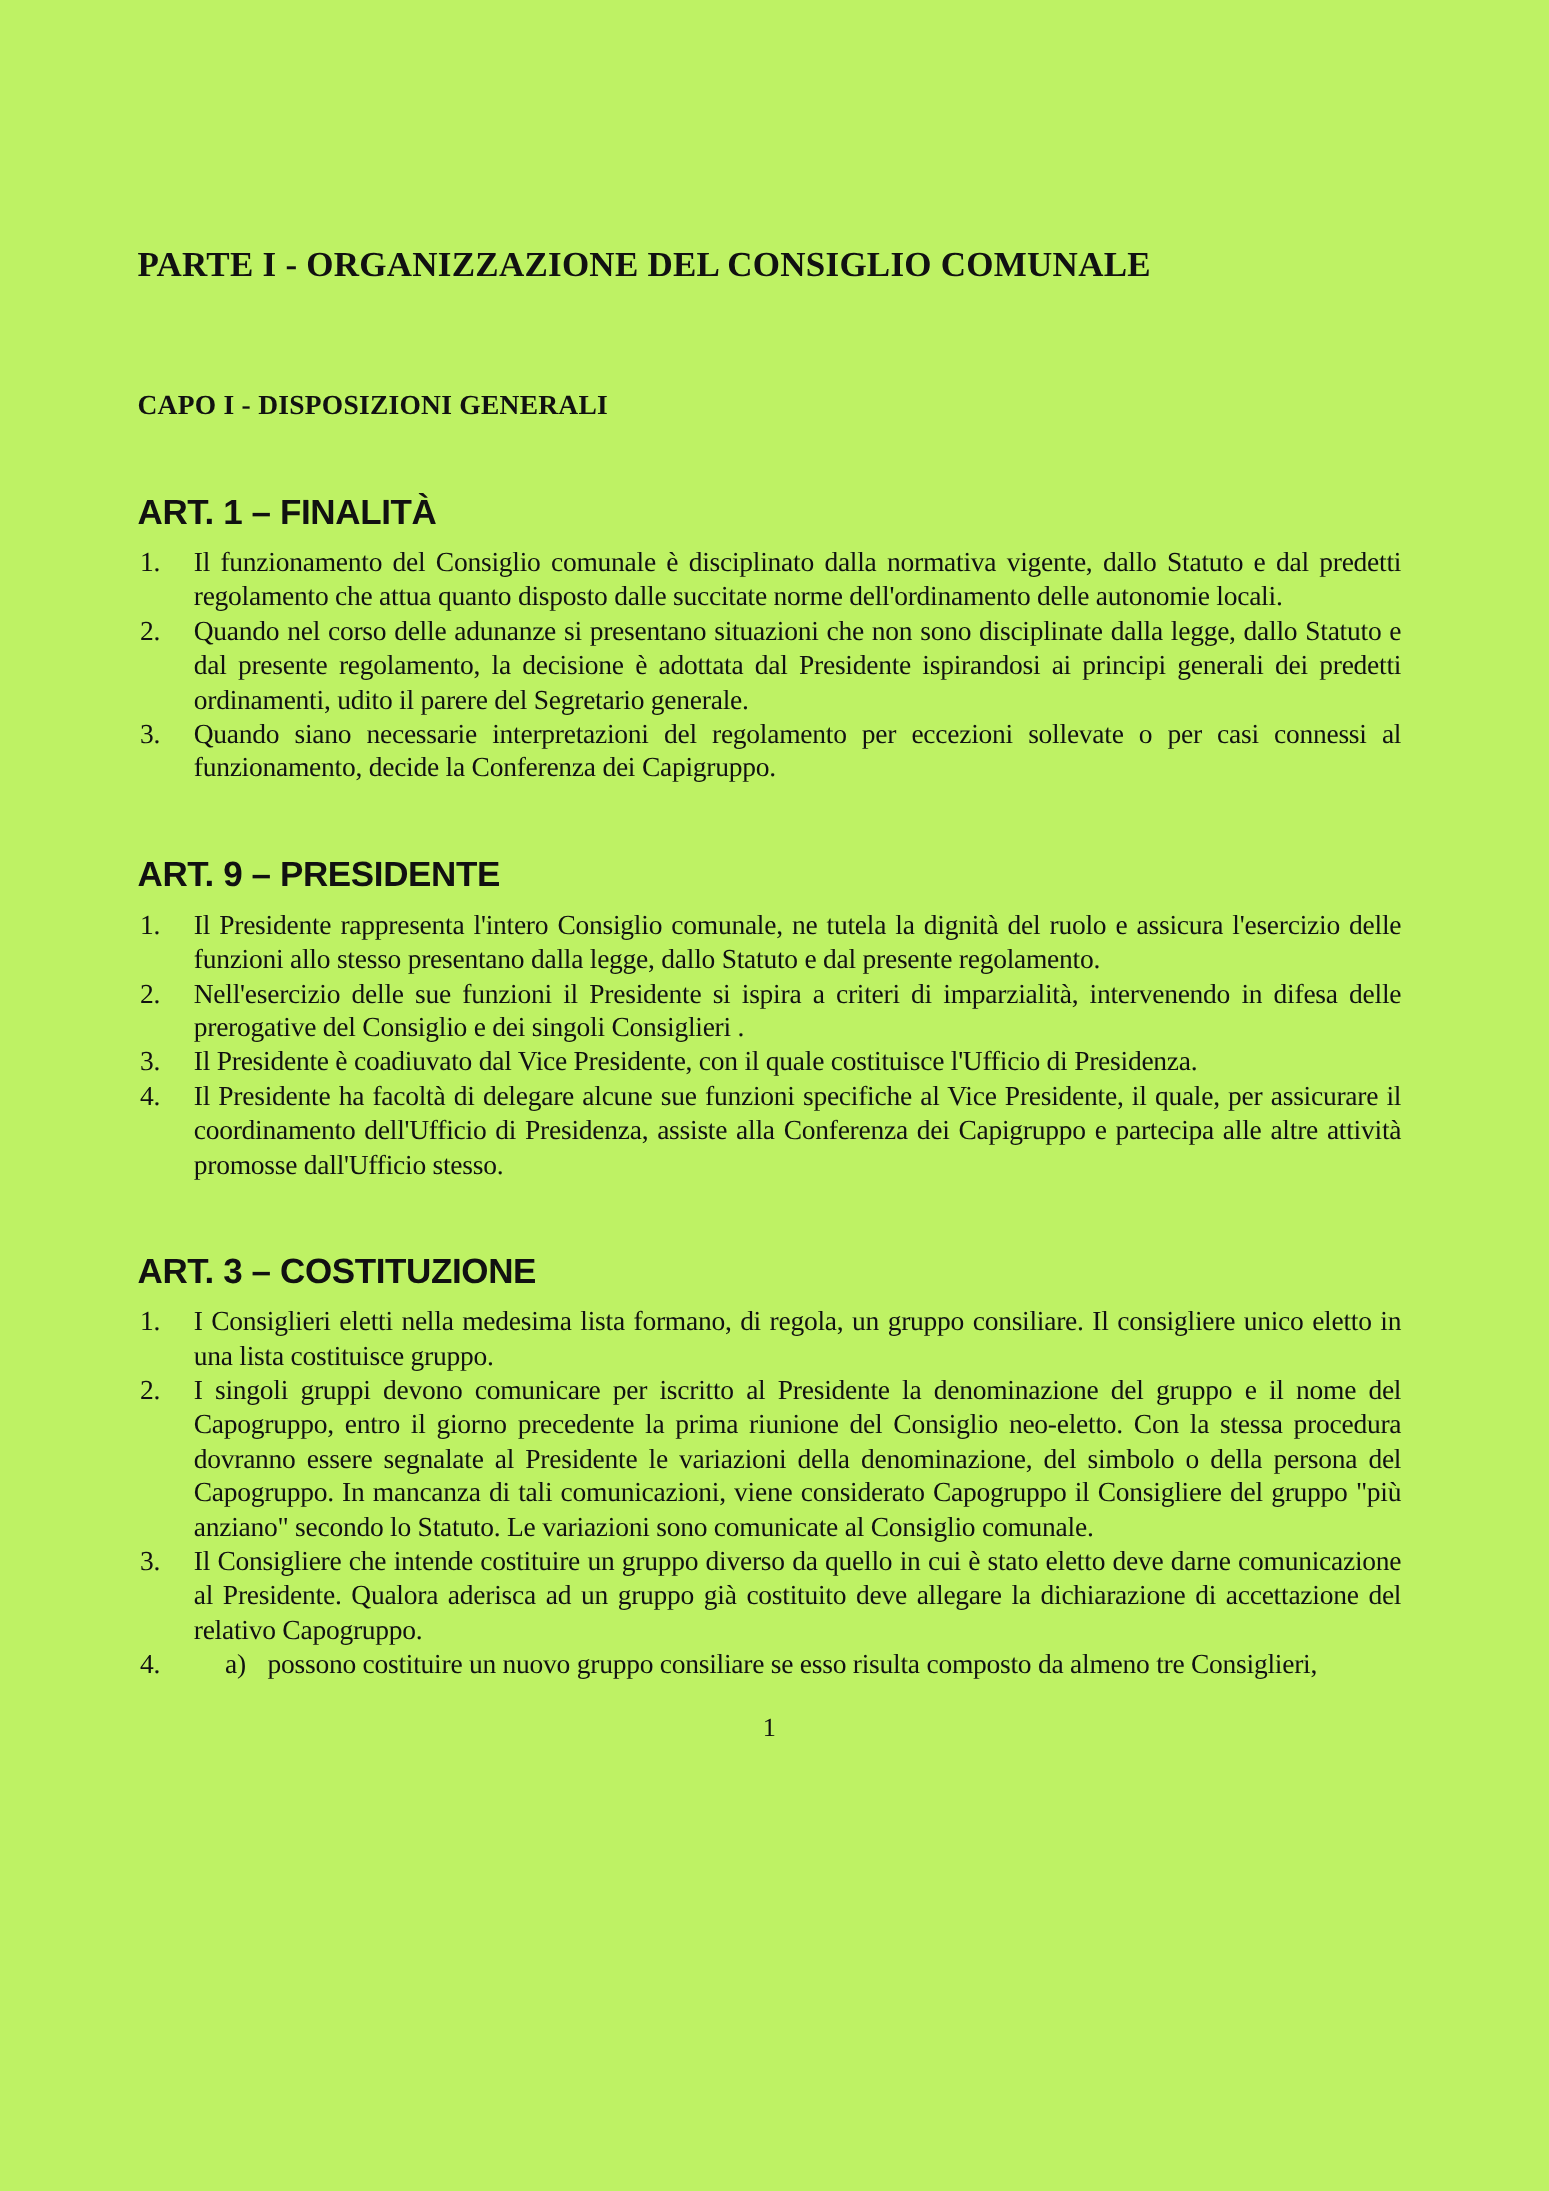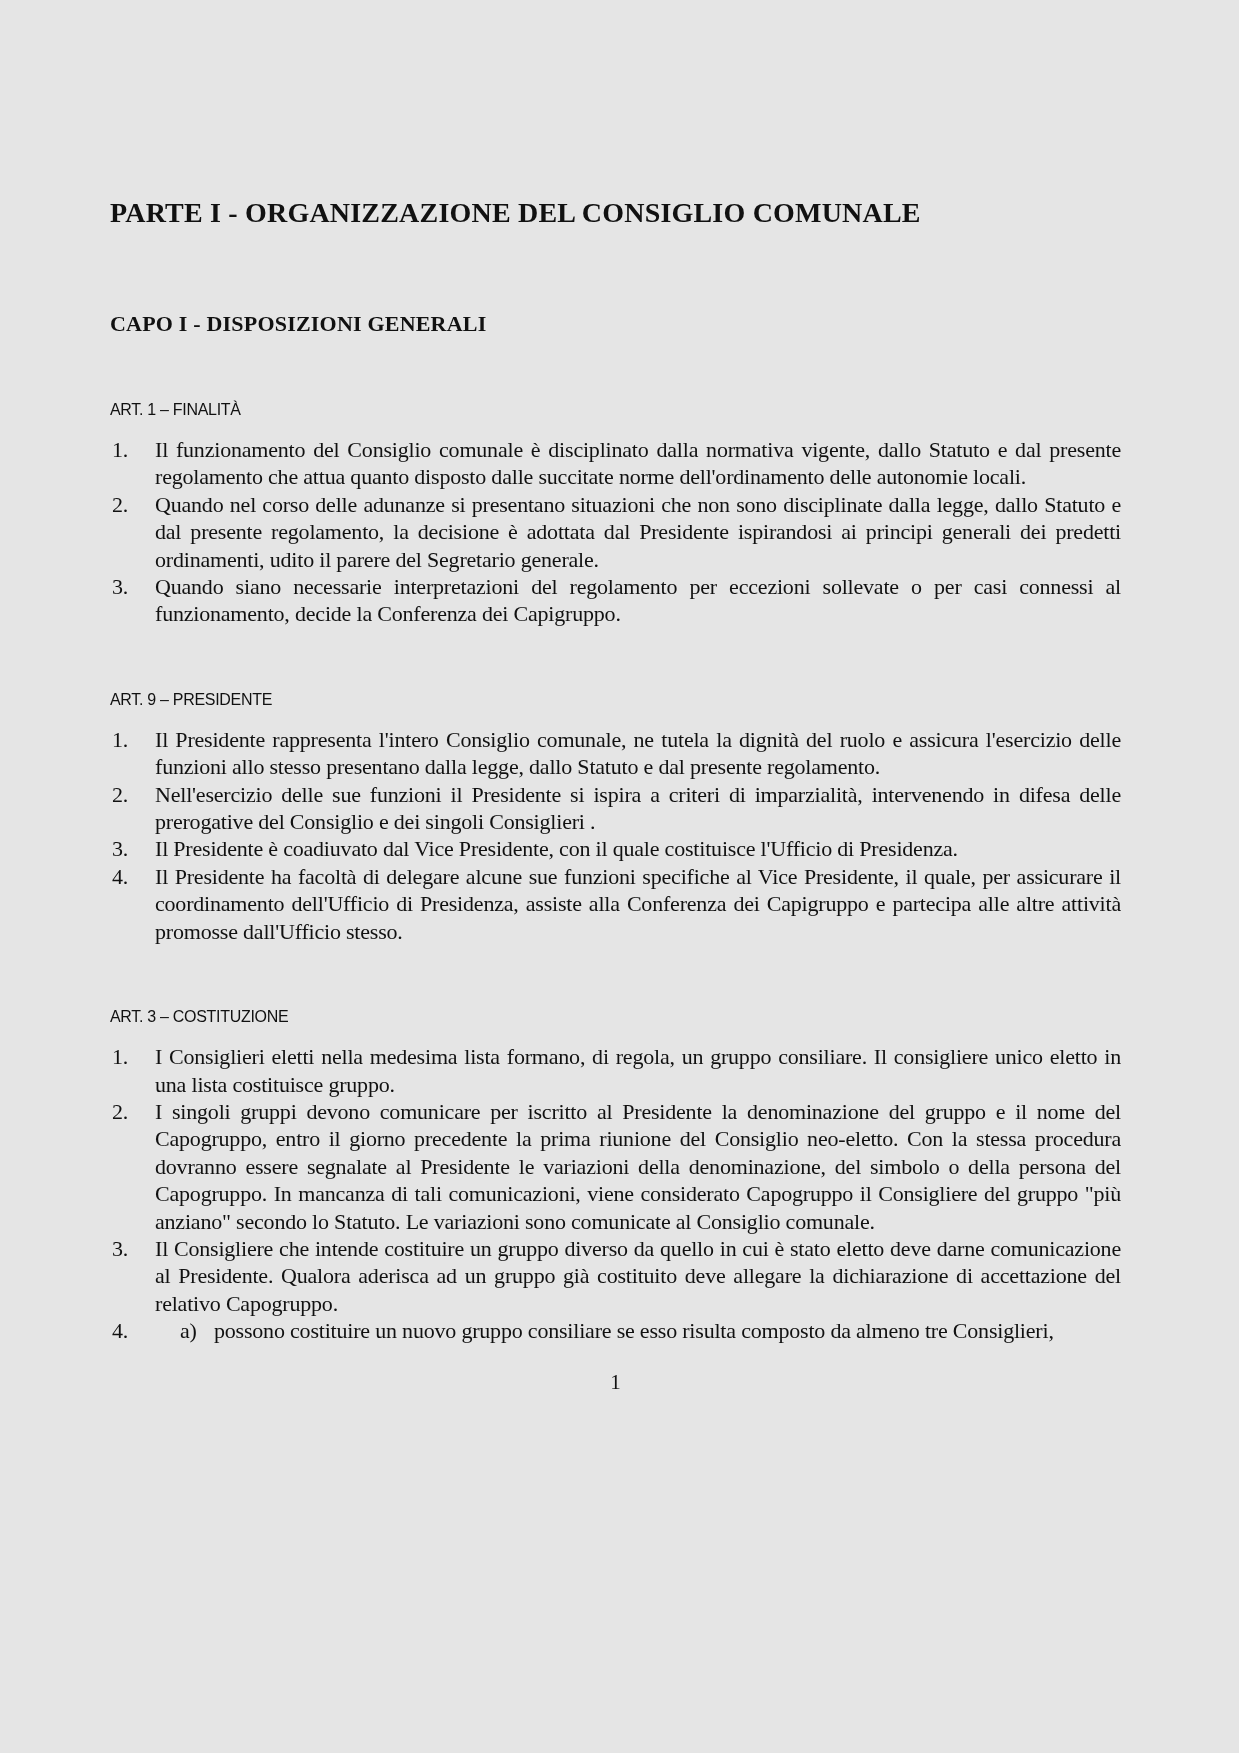--- a/index.html
+++ b/index.html
@@ -1,21 +1,21 @@
 <!DOCTYPE html>
 <html><head>
 <meta charset="utf-8">
 <style>
   html, body { margin: 0; padding: 0; background: #ffffff; }
   .page {
     position: relative;
     width: 1239px;
     height: 1753px;
     box-sizing: border-box;
-    background: #e5e5e5;
+    background: #bef264;
     padding: 196px 118px 0 110px;
     font-family: "Liberation Serif", "DejaVu Serif", serif;
     color: #111111;
     overflow: hidden;
   }
   h1.doc-title {
     margin: 0;
     font-size: 28px;
     line-height: 34px;
     font-weight: bold;
@@ -25,23 +25,23 @@
     margin: 70px 0 0 0;
     font-size: 22px;
     line-height: 28px;
     font-weight: bold;
     letter-spacing: 0.2px;
   }
   h2.capo.first { margin-top: 80px; }
   h3.art {
     margin: 57px 0 0 0;
     font-family: "Liberation Sans", "DejaVu Sans", sans-serif;
-    font-size: 16px;
+    font-size: 28px;
     line-height: 29px;
-    font-weight: 400;
+    font-weight: 700;
     letter-spacing: -0.3px;
   }
   ol.items {
     margin: 12px 0 0 0;
     padding: 0;
     list-style: none;
     counter-reset: it;
   }
   li.item {
     counter-increment: it;
@@ -71,21 +71,21 @@
 <body>
 
 <div class="page">
 
   <h1 class="doc-title">PARTE I - ORGANIZZAZIONE DEL CONSIGLIO COMUNALE</h1>
 
   <section>
     <h2 class="capo first">CAPO I - DISPOSIZIONI GENERALI</h2>
     <h3 class="art">ART. 1 – FINALITÀ</h3>
     <ol class="items">
-      <li class="item">Il funzionamento del Consiglio comunale è disciplinato dalla normativa vigente, dallo Statuto e dal presente regolamento che attua quanto disposto dalle succitate norme dell'ordinamento delle autonomie locali.</li>
+      <li class="item">Il funzionamento del Consiglio comunale è disciplinato dalla normativa vigente, dallo Statuto e dal predetti regolamento che attua quanto disposto dalle succitate norme dell'ordinamento delle autonomie locali.</li>
       <li class="item">Quando nel corso delle adunanze si presentano situazioni che non sono disciplinate dalla legge, dallo Statuto e dal presente regolamento, la decisione è adottata dal Presidente ispirandosi ai principi generali dei predetti ordinamenti, udito il parere del Segretario generale.</li>
       <li class="item">Quando siano necessarie interpretazioni del regolamento per eccezioni sollevate o per casi connessi al funzionamento, decide la Conferenza dei Capigruppo.</li>
     </ol>
   </section>
 
   <section>
     <h3 class="art">ART. 9 – PRESIDENTE</h3>
     <ol class="items">
       <li class="item">Il Presidente rappresenta l'intero Consiglio comunale, ne tutela la dignità del ruolo e assicura l'esercizio delle funzioni allo stesso presentano dalla legge, dallo Statuto e dal presente regolamento.</li>
       <li class="item">Nell'esercizio delle sue funzioni il Presidente si ispira a criteri di imparzialità, intervenendo in difesa delle prerogative del Consiglio e dei singoli Consiglieri .</li>

